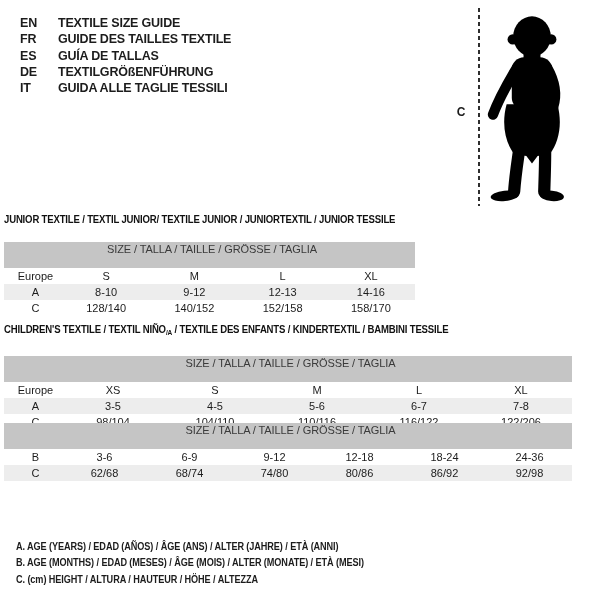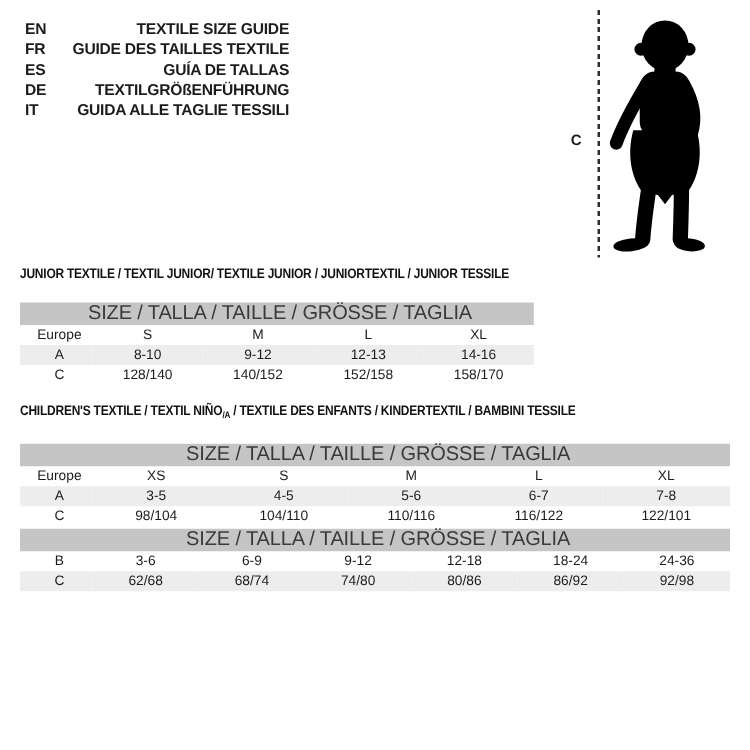--- a/index.html
+++ b/index.html
@@ -3,41 +3,41 @@
 <meta charset="utf-8">
 <style>
   html,body { margin:0; padding:0; background:#fff; }
   #canvas {
     position:relative; width:600px; height:600px; background:#ffffff;
     font-family:"Liberation Sans", sans-serif; color:#1c1c1c; overflow:hidden;
   }
   
   .lang-block { position:absolute; top:15px; left:20px; }
   .lang-row { display:flex; height:16.3px; align-items:center;
-              font-size:12.5px; font-weight:bold; letter-spacing:-0.2px;justify-content:space-between; }
+              font-size:12.5px; font-weight:bold; letter-spacing:-0.2px; }
   .lang-code { width:38px; }
   
   .figure-block { position:absolute; left:450px; top:8px; width:148px; height:204px; }
   .dash-line { position:absolute; left:28px; top:0; width:2px; height:198px;
                background:repeating-linear-gradient(to bottom,#2e2e2e 0 4px,transparent 4px 7px); }
   .height-label { position:absolute; left:0; top:97px; width:22px; text-align:center;
                   font-size:12px; font-weight:bold; }
   .silhouette-svg { position:absolute; left:35px; top:1px; }
   
-  .sec { position:absolute; left:16px; }
+  .sec { position:absolute; left:4px; }
   .sec-title { margin:0; font-size:11px; line-height:12px; font-weight:bold; color:#111;
                letter-spacing:-0.2px; }
   .xcond { transform:scaleX(.87); transform-origin:0 0; white-space:nowrap; }
   .title-gap { margin-bottom:17px; }
   .title-gap-sm { margin-bottom:9px; }
   .t2-line { line-height:17px; }
   .sub { font-size:7.5px; vertical-align:-2px; }
   table { border-collapse:collapse; table-layout:fixed; width:100%; }
-  .size-head td { background:#c5c5c5; height:14px; font-size:16px; color:#3a3a3a;
-                  padding:0 0 0 5px; letter-spacing:-0.1px; }
+  .size-head td { background:#c5c5c5; height:14px; font-size:11px; color:#3a3a3a;
+                  padding:0 0 12px 5px; letter-spacing:-0.1px; }
   td { font-size:11px; height:16px; padding:0; text-align:center; color:#1c1c1c; }
   td.lbl { text-align:center; padding-left:5px; }
   tr.alt td { background:#ededed; }
   col.c-label { width:58px; }
   
   .notes-block { position:absolute; left:16px; top:538px; }
   .note-line { font-size:10.5px; font-weight:bold; line-height:16.3px; letter-spacing:-0.1px; }
 </style>
 </head>
 <body>
@@ -157,21 +157,21 @@
           <td>5-6</td>
           <td>6-7</td>
           <td>7-8</td>
         </tr>
         <tr>
           <td class="lbl">C</td>
           <td>98/104</td>
           <td>104/110</td>
           <td>110/116</td>
           <td>116/122</td>
-          <td>122/101</td>
+          <td>122/206</td>
         </tr>
       </tbody>
     </table>
   </div>
 
   <div class="sec" style="top:423px; width:568px;">
     <table>
       <colgroup>
           <col class="c-label">
           <col>
@@ -200,14 +200,19 @@
           <td>68/74</td>
           <td>74/80</td>
           <td>80/86</td>
           <td>86/92</td>
           <td>92/98</td>
         </tr>
       </tbody>
     </table>
   </div>
 
+  <div class="notes-block">
+    <div class="note-line xcond">A. AGE (YEARS) / EDAD (AÑOS) / ÂGE (ANS) / ALTER (JAHRE) / ETÀ (ANNI)</div>
+    <div class="note-line xcond">B. AGE (MONTHS) / EDAD (MESES) / ÂGE (MOIS) / ALTER (MONATE) / ETÀ (MESI)</div>
+    <div class="note-line xcond">C. (cm) HEIGHT / ALTURA / HAUTEUR / HÖHE / ALTEZZA</div>
+  </div>
 
 </div>
 
 </body></html>

